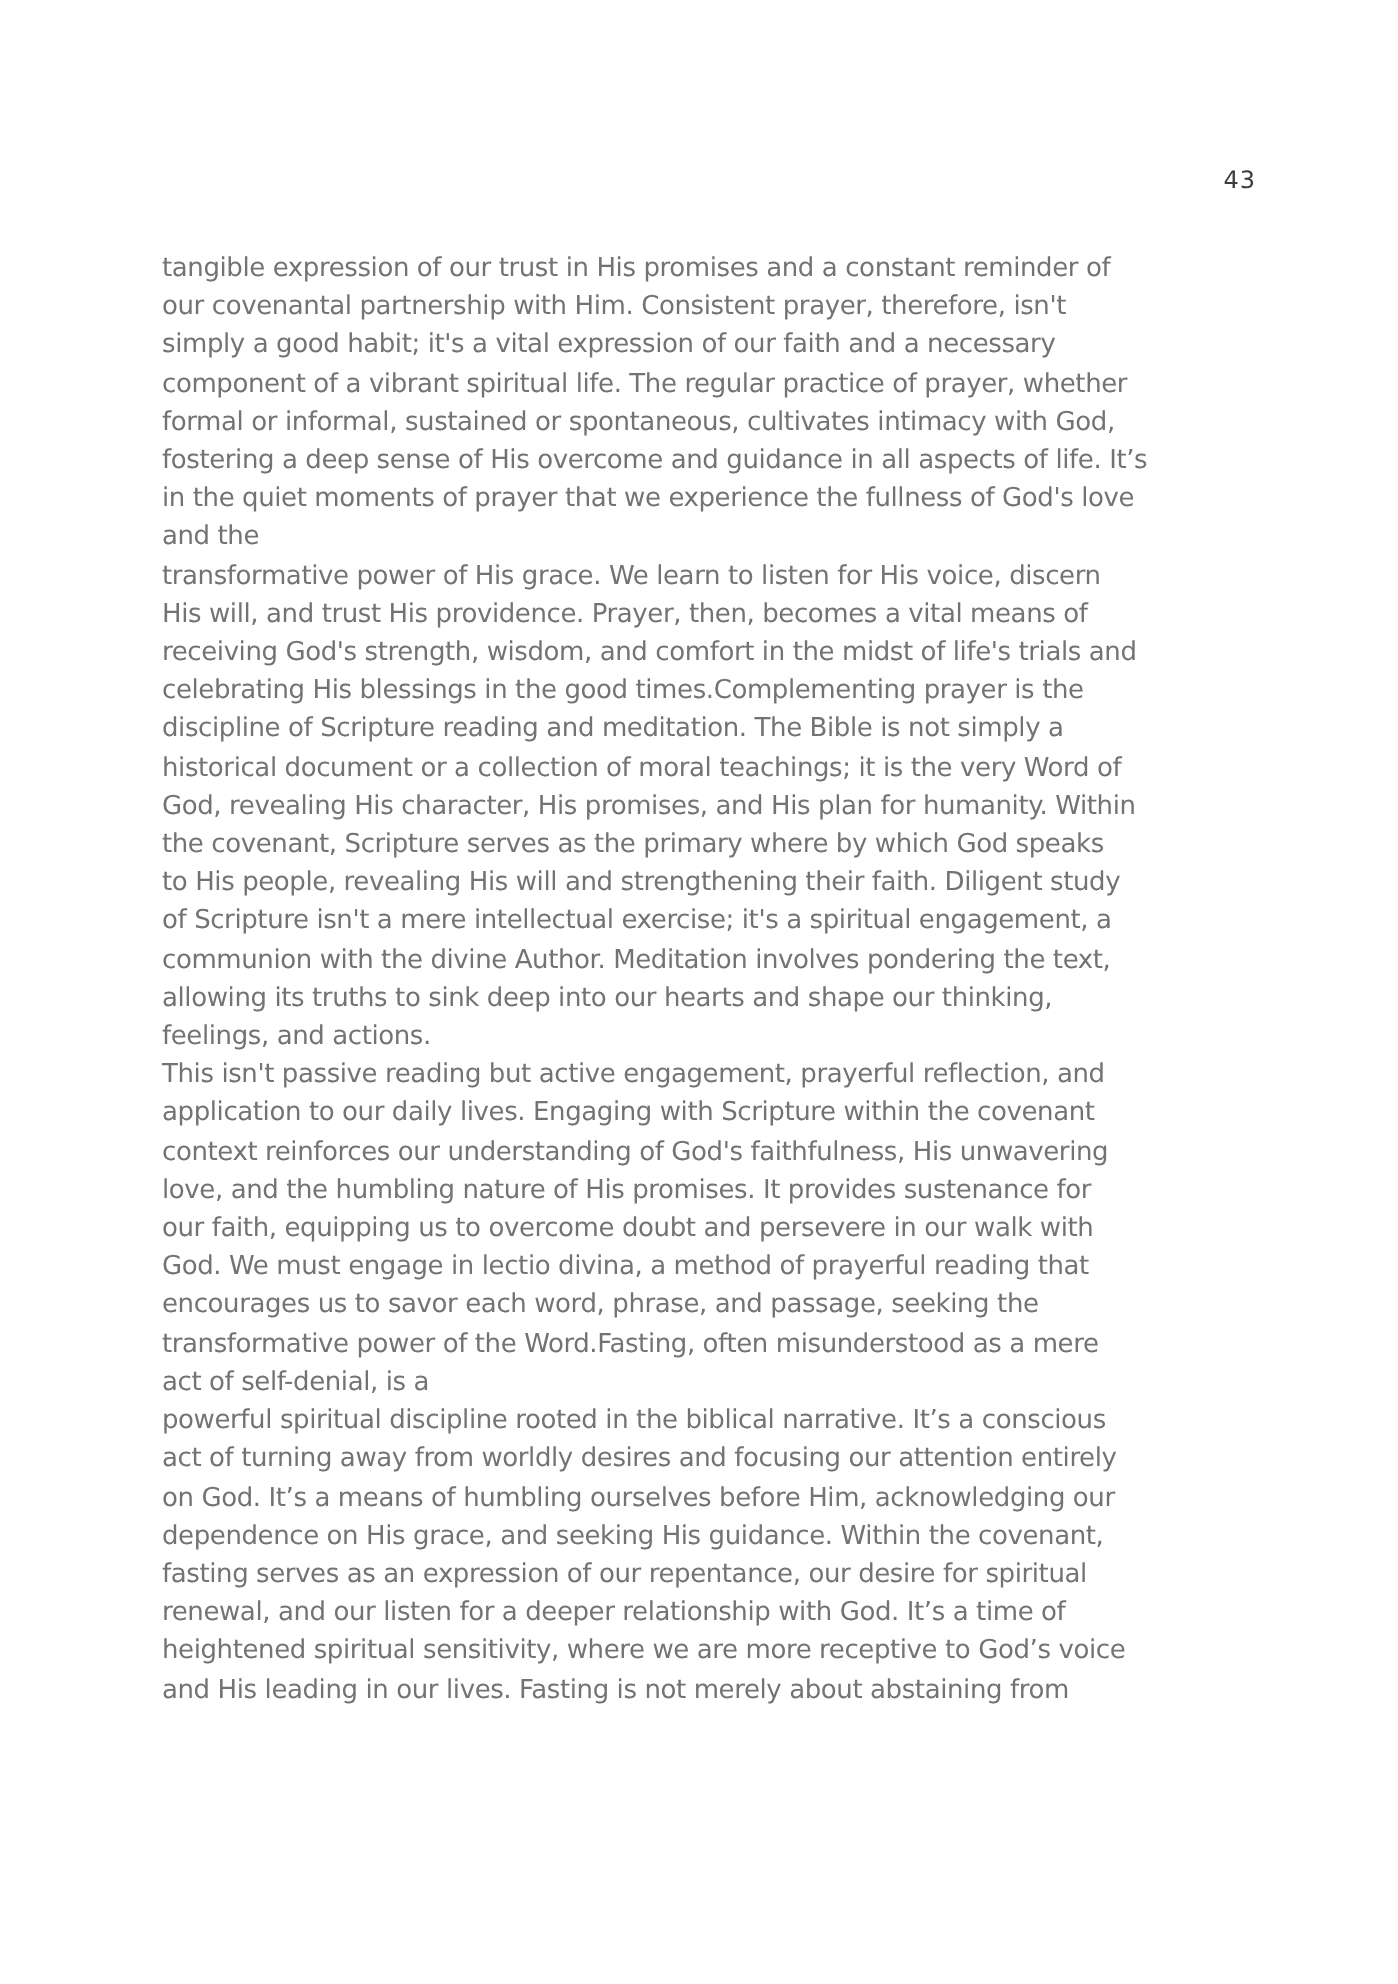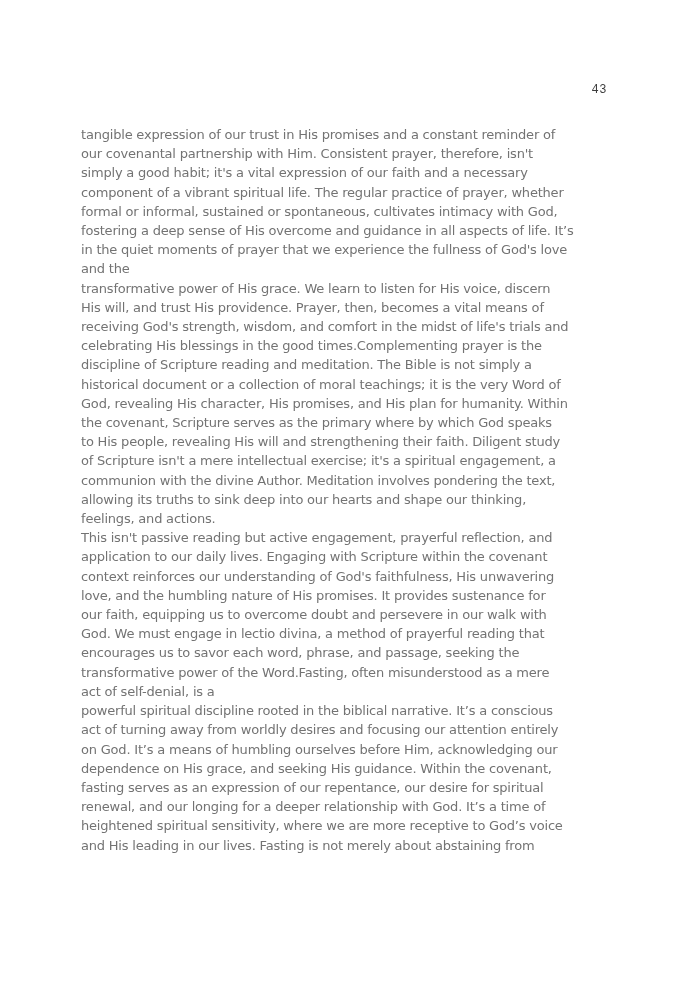--- a/index.html
+++ b/index.html
@@ -11,25 +11,24 @@
     position: relative;
     width: 699px;
     height: 992px;
     background: #ffffff;
     overflow: hidden;
     font-family: "DejaVu Sans", "Liberation Sans", sans-serif;
   }
   .page-number {
     position: absolute;
     top: 83px;
-    right: 92px;
+    right: 71px;
     font-size: 12px;
     color: #3d3d3d;
     letter-spacing: 0.5px;
-    font-family: Liberation Mono, monospace;
   }
   .body-text {
     position: absolute;
     top: 125px;
     left: 81px;
     width: 545px;
     font-size: 13px;
     line-height: 19.2px;
     color: #737373;
     letter-spacing: -0.2px;
@@ -72,17 +71,17 @@
       <div class="line">our faith, equipping us to overcome doubt and persevere in our walk with</div>
       <div class="line">God. We must engage in lectio divina, a method of prayerful reading that</div>
       <div class="line">encourages us to savor each word, phrase, and passage, seeking the</div>
       <div class="line">transformative power of the Word.Fasting, often misunderstood as a mere</div>
       <div class="line">act of self-denial, is a</div>
       <div class="line">powerful spiritual discipline rooted in the biblical narrative. It’s a conscious</div>
       <div class="line">act of turning away from worldly desires and focusing our attention entirely</div>
       <div class="line">on God. It’s a means of humbling ourselves before Him, acknowledging our</div>
       <div class="line">dependence on His grace, and seeking His guidance. Within the covenant,</div>
       <div class="line">fasting serves as an expression of our repentance, our desire for spiritual</div>
-      <div class="line">renewal, and our longing for a deeper relationship with God. It’s a time of</div>
+      <div class="line">renewal, and our listen for a deeper relationship with God. It’s a time of</div>
       <div class="line">heightened spiritual sensitivity, where we are more receptive to God’s voice</div>
       <div class="line">and His leading in our lives. Fasting is not merely about abstaining from</div>
     </div>
 </div>
 
 </body></html>

